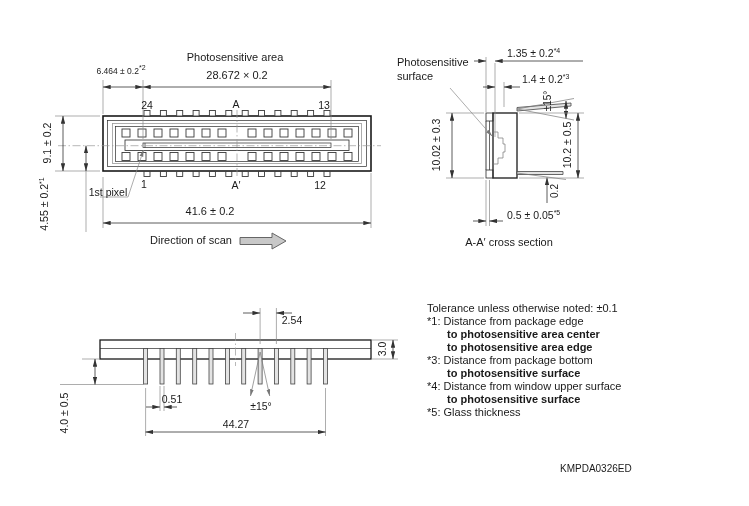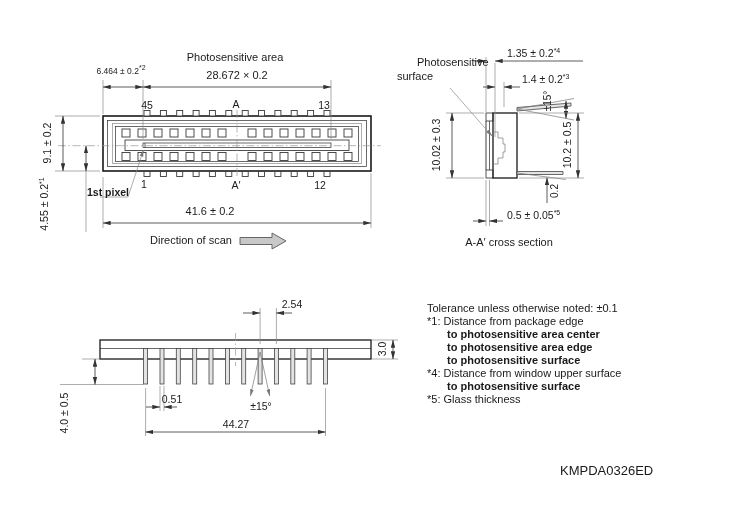--- a/index.html
+++ b/index.html
@@ -5,21 +5,21 @@
   html,body{margin:0;padding:0;background:#fff;}
   #stage{position:relative;width:749px;height:506px;background:#ffffff;overflow:hidden;
          font-family:"Liberation Sans",sans-serif;color:#1a1a1a;}
   #stage svg{position:absolute;left:0;top:0;}
   .t{position:absolute;white-space:nowrap;font-size:10.5px;color:#1a1a1a;line-height:1;}
   .c{transform:translate(-50%,-50%);}
   .r{transform:translate(-50%,-50%) rotate(-90deg);}
   .s11{font-size:11px;}
   .s10{font-size:10px;}
   .s85{font-size:8.5px;}
-  .s12{font-size:13px;}
+  .s12{font-size:10px;}
   sup.sp{font-size:7px;vertical-align:4px;line-height:0;}
   .notes{position:absolute;left:427px;top:302px;font-size:11px;line-height:13px;}
   .note-cont{padding-left:20px;font-weight:bold;}
   
   .ln{stroke:#2a2a2a;stroke-width:0.9;fill:none;}
   .thick{stroke:#1a1a1a;stroke-width:1.6;fill:none;}
   .lt{stroke:#9a9a9a;stroke-width:0.8;fill:none;}
   .ext{stroke:#8a8a8a;stroke-width:0.7;fill:none;}
   .dim{stroke:#333;stroke-width:0.8;fill:none;}
   .cl{stroke:#999;stroke-width:0.7;fill:none;stroke-dasharray:8 2.5 1.5 2.5;}
@@ -219,55 +219,56 @@
     <line x1="164" y1="407" x2="177" y2="407" class="dim" marker-start="url(#ah)"></line>
     <line x1="145.6" y1="432" x2="325.5" y2="432" class="dim" marker-start="url(#ah)" marker-end="url(#ah)"></line>
     <line x1="95" y1="359" x2="95" y2="384.5" class="dim" marker-start="url(#ah)" marker-end="url(#ah)"></line>
     <line x1="393" y1="340" x2="393" y2="359" class="dim" marker-start="url(#ah)" marker-end="url(#ah)"></line>
   </g>
 </svg>
 
   <div class="t c s11" style="left:235px;top:57px;">Photosensitive area</div>
   <div class="t c s11" style="left:237px;top:75px;text-align:right;">28.672 × 0.2</div>
   <div class="t c s85" style="left:121px;top:71px;"><span>6.464 ± 0.2</span><sup class="sp">*2</sup></div>
-  <div class="t c" style="left:147px;top:105px;">45</div>
+  <div class="t c" style="left:147px;top:105px;">24</div>
   <div class="t c" style="left:236px;top:104px;">A</div>
   <div class="t c" style="left:324px;top:105px;">13</div>
   <div class="t c" style="left:144px;top:184px;">1</div>
   <div class="t c" style="left:236px;top:185px;">A′</div>
   <div class="t c" style="left:320px;top:185px;">12</div>
   <div class="t r" style="left:47px;top:143px;">9.1 ± 0.2</div>
   <div class="t r" style="left:44px;top:204px;"><span>4.55 ± 0.2</span><sup class="sp">*1</sup></div>
-  <div class="t c" style="left:108px;top:192px;font-weight:bold;">1st pixel</div>
+  <div class="t c" style="left:108px;top:192px;">1st pixel</div>
   <div class="t c s11" style="left:210px;top:211px;">41.6 ± 0.2</div>
   <div class="t c s11" style="left:191px;top:240px;">Direction of scan</div>
 
-  <div class="t s11" style="left:397px;top:57px;margin-left:20px;">Photosensitive</div>
+  <div class="t s11" style="left:397px;top:57px;">Photosensitive</div>
   <div class="t s11" style="left:397px;top:71px;">surface</div>
   <div class="t" style="left:507px;top:48px;"><span>1.35 ± 0.2</span><sup class="sp">*4</sup></div>
   <div class="t" style="left:522px;top:74px;"><span>1.4 ± 0.2</span><sup class="sp">*3</sup></div>
   <div class="t r s10" style="left:548px;top:101px;">±15°</div>
   <div class="t r" style="left:436px;top:145px;">10.02 ± 0.3</div>
   <div class="t r" style="left:567px;top:145px;">10.2 ± 0.5</div>
   <div class="t r s10" style="left:555px;top:191px;">0.2</div>
   <div class="t" style="left:507px;top:210px;"><span>0.5 ± 0.05</span><sup class="sp">*5</sup></div>
   <div class="t c s11" style="left:509px;top:242px;">A-A′ cross section</div>
 
-  <div class="t c" style="left:292px;top:304px;">2.54</div>
+  <div class="t c" style="left:292px;top:320px;">2.54</div>
   <div class="t r" style="left:382px;top:349px;">3.0</div>
   <div class="t c" style="left:172px;top:399px;">0.51</div>
   <div class="t c" style="left:261px;top:406px;">±15°</div>
   <div class="t c" style="left:236px;top:424px;">44.27</div>
   <div class="t r" style="left:64px;top:413px;">4.0 ± 0.5</div>
 
   <div class="notes">
     <div>Tolerance unless otherwise noted: ±0.1</div>
     <div><span>*1:</span> <span>Distance from package edge</span></div>
     <div class="note-cont">to photosensitive area center</div>
     <div class="note-cont">to photosensitive area edge</div>
+    <div><span>*3:</span> <span>Distance from package bottom</span></div>
     <div class="note-cont">to photosensitive surface</div>
     <div><span>*4:</span> <span>Distance from window upper surface</span></div>
     <div class="note-cont">to photosensitive surface</div>
     <div><span>*5:</span> <span>Glass thickness</span></div>
   </div>
 
   <div class="t s12" style="left:560px;top:464px;">KMPDA0326ED</div>
 
 </div>
 

